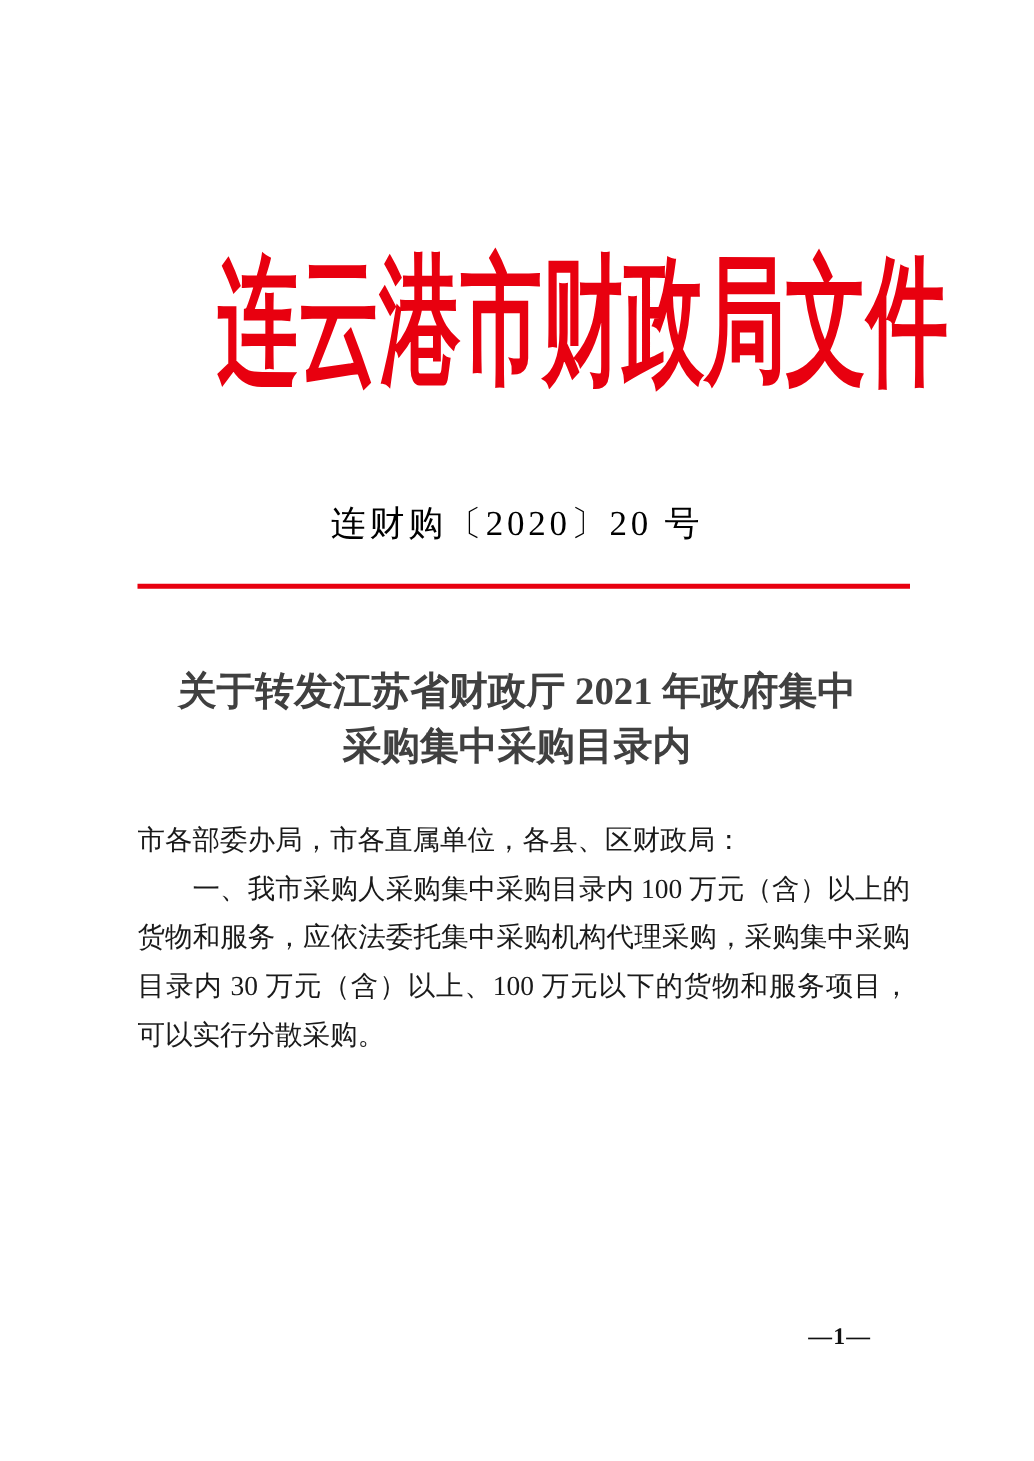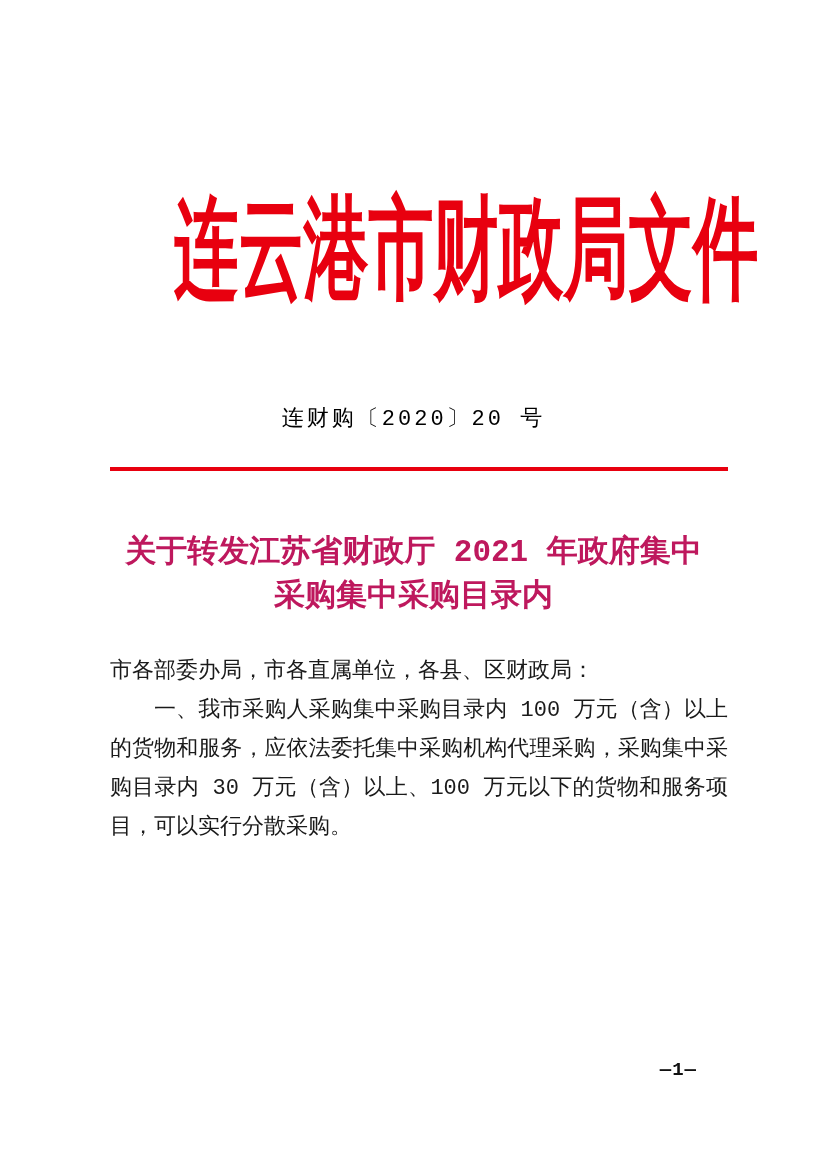--- a/index.html
+++ b/index.html
@@ -12,21 +12,21 @@
     padding: 0;
     background: #ffffff;
   }
   .page {
     position: relative;
     width: 827px;
     height: 1169px;
     margin: 0 auto;
     background: #ffffff;
     overflow: hidden;
-    font-family: Liberation Mono, monospace;
+    font-family: Liberation Serif, serif;
     color: var(--text-black);
   }
   
   .banner {
     position: absolute;
     top: 199px;
     left: 0;
     width: 100%;
     text-align: center;
     font-size: 112px;
@@ -37,21 +37,21 @@
     transform: scaleX(0.58);
     transform-origin: 50% 50%;
   }
   
   .doc-number {
     position: absolute;
     top: 407px;
     left: 0;
     width: 100%;
     text-align: center;
-    font-size: 22px;
+    font-size: 28px;
     line-height: 26px;
     letter-spacing: 3px;
     color: #000000;
   }
   
   .red-line {
     position: absolute;
     top: 467px;
     left: 110px;
     width: 618px;
@@ -62,21 +62,21 @@
   .doc-title {
     position: absolute;
     top: 531px;
     left: 0;
     width: 100%;
     margin: 0;
     text-align: center;
     font-size: 31px;
     line-height: 44px;
     font-weight: bold;
-    color: #be185d;
+    color: #404040;
   }
   .title-line { display: block; }
   
   .doc-body {
     position: absolute;
     top: 652px;
     left: 110px;
     width: 618px;
     font-size: 22px;
     line-height: 39px;

